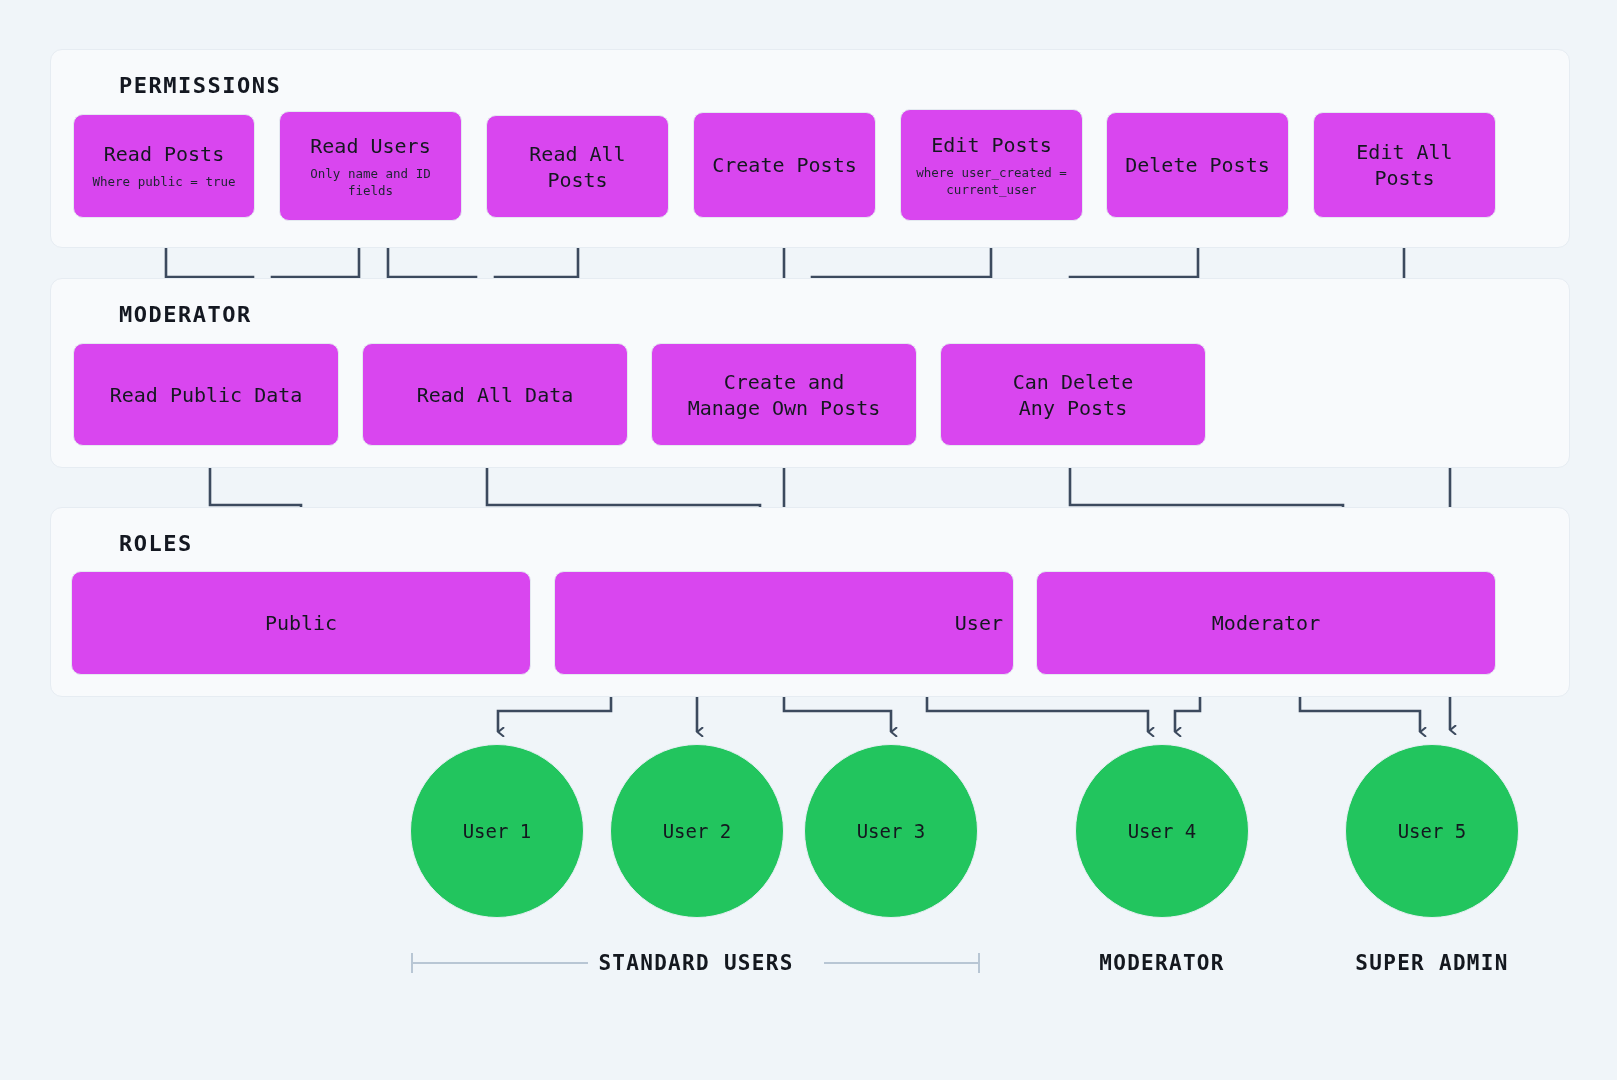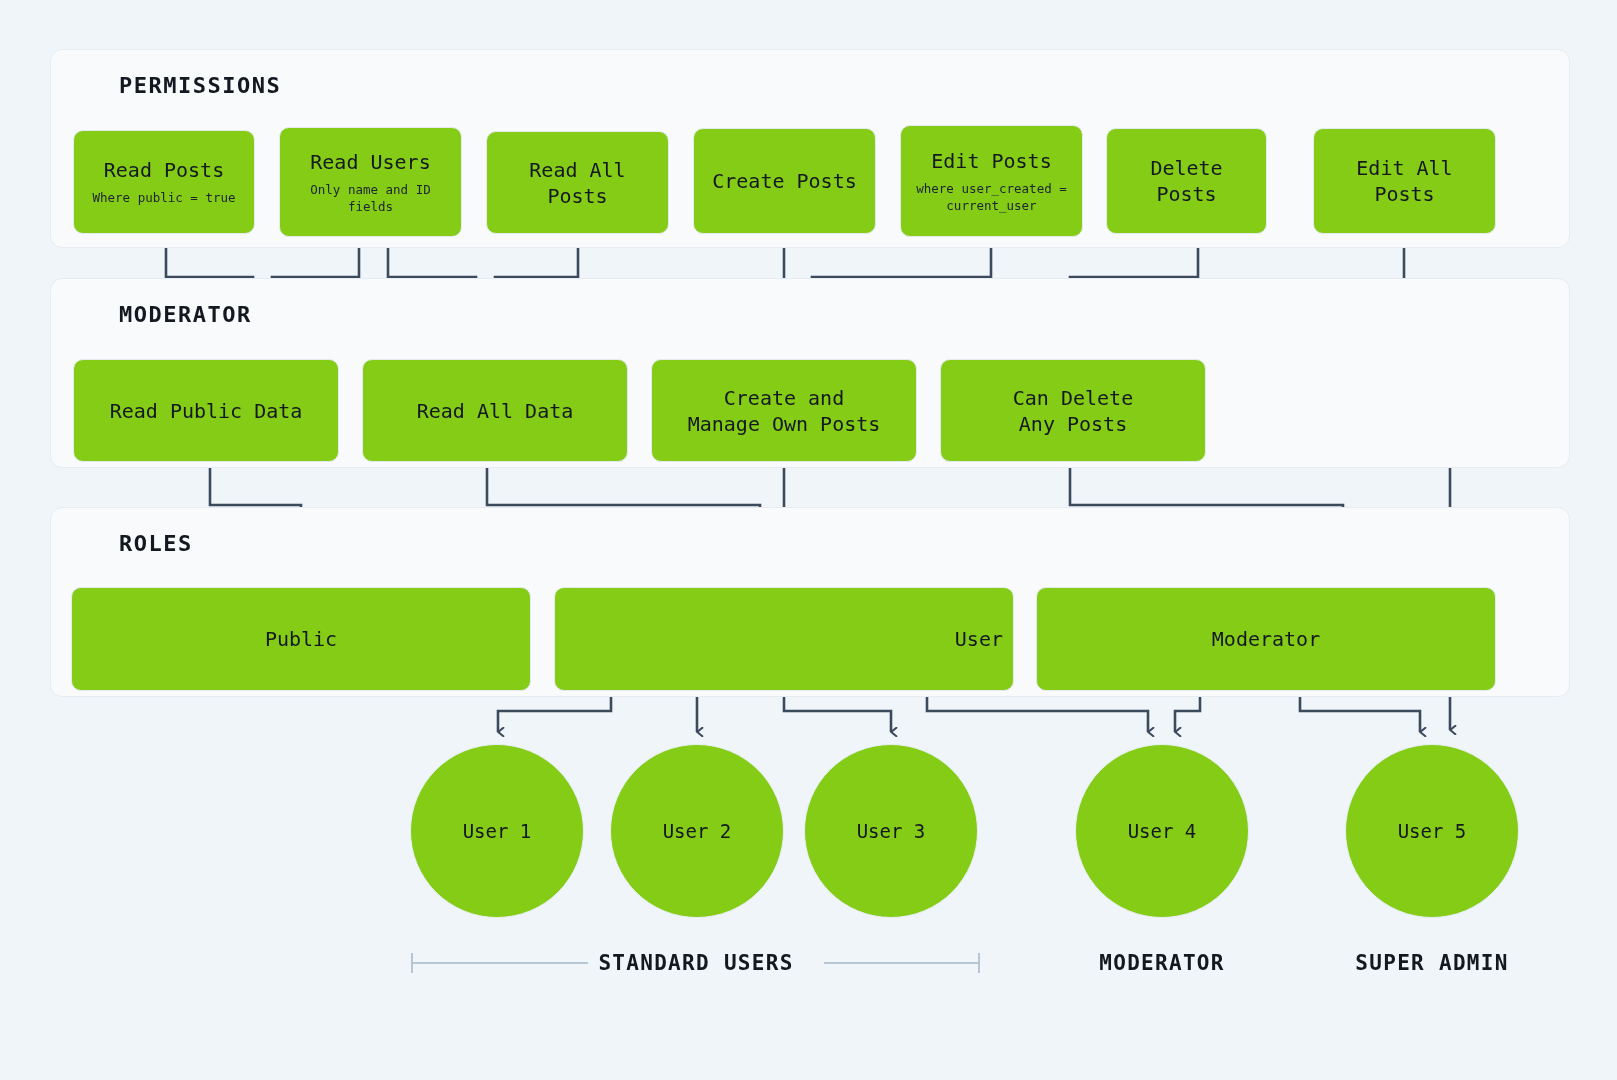--- a/index.html
+++ b/index.html
@@ -27,31 +27,30 @@
     font-size:22px;
     font-weight:700;
     letter-spacing:1.5px;
     color:#141821;
     margin-left:47px;
   }
 
   
   .card{
     position:absolute;
-    background:#84cc16;
+    background:#d946ef;
     border:1px solid #e4eaf0;
     border-radius:10px;
     box-sizing:border-box;
     display:flex;
     flex-direction:column;
     align-items:center;
     justify-content:center;
     text-align:center;
     padding:6px 10px;
-    margin-top:16px;
   }
   .card .title{
     font-family:"DejaVu Sans Mono","Liberation Mono",monospace;
     font-size:20px;
     color:#14181f;
     line-height:1.3;
     white-space:pre-line;
   }
   .card .sub{
     margin-top:7px;
@@ -59,21 +58,21 @@
     font-size:12.5px;
     color:#1d2430;
     line-height:1.35;
     white-space:pre-line;
   }
   .role-card .title{font-size:20px;}
 
   
   .user{
     position:absolute;
-    background:#84cc16;
+    background:#22c55e;
     border:1px solid #e8eef4;
     border-radius:50%;
     display:flex;align-items:center;justify-content:center;
     box-sizing:border-box;
   }
   .user span{
     font-family:"DejaVu Sans Mono","Liberation Mono",monospace;
     font-size:19px;color:#14181f;
   }
 
@@ -162,21 +161,21 @@
   <div class="card" style="left:693px;top:112px;width:183px;height:106px;">
     <div class="title">Create Posts</div>
   </div>
 
   <div class="card" style="left:900px;top:109px;width:183px;height:112px;">
     <div class="title">Edit Posts</div>
     <div class="sub">where user_created =
 current_user</div>
   </div>
 
-  <div class="card" style="left:1106px;top:112px;width:161px;height:106px;">
+  <div class="card" style="left:1106px;top:112px;width:183px;height:106px;">
     <div class="title">Delete Posts</div>
   </div>
 
   <div class="card" style="left:1313px;top:112px;width:183px;height:106px;">
     <div class="title">Edit All Posts</div>
   </div>
 
   <div class="band" style="left:50px;top:278px;width:1520px;height:190px;"></div>
   <div class="band-title" style="left:72px;top:302px;">MODERATOR</div>
 

